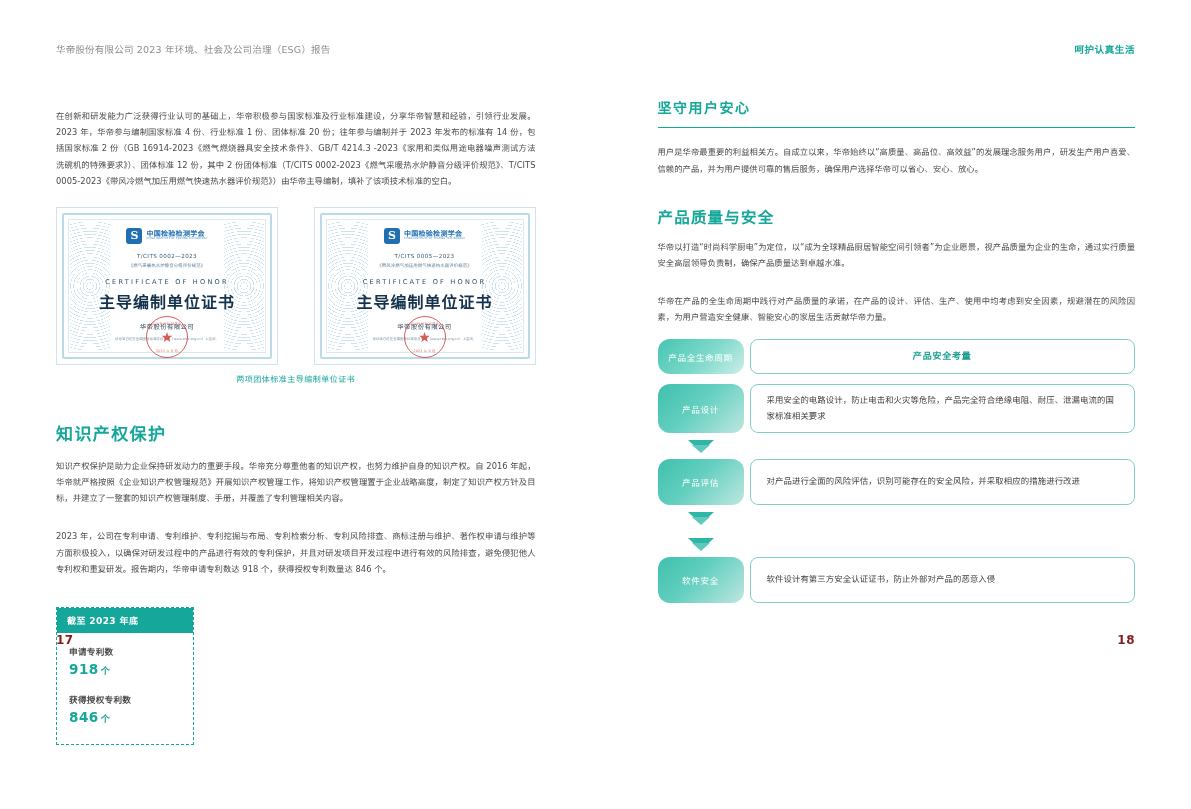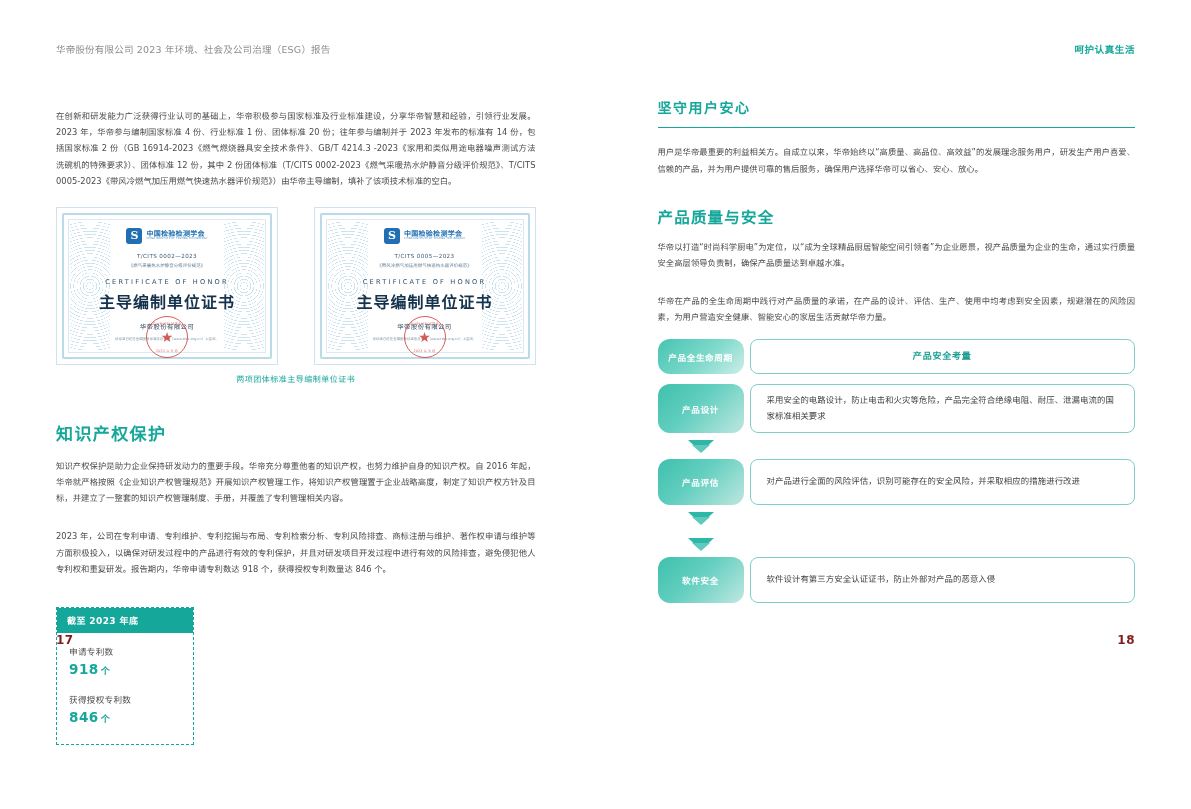--- a/index.html
+++ b/index.html
@@ -283,21 +283,21 @@
     color: #ffffff;
     font-size: 9px;
     font-weight: bold;
     padding: 6px 10px;
     letter-spacing: 0.4px;
   }
   .stat-box-body { padding: 12px 12px 14px 12px; }
   .stat-label {
     font-size: 8.6px;
     color: #4b4b4b;
-    font-weight: normal;
+    font-weight: bold;
     margin-bottom: 4px;
     letter-spacing: 0.3px;
   }
   .stat-value {
     font-size: 13.5px;
     color: #16a79b;
     font-weight: bold;
     letter-spacing: 0.5px;
     margin-bottom: 16px;
   }
@@ -315,21 +315,21 @@
     align-items: stretch;
     gap: 6px;
     margin-bottom: 0;
   }
   .flow-key {
     flex: 0 0 86px;
     border-radius: 12px;
     background: linear-gradient(135deg, #3fc0ad 0%, #63cfc0 45%, #bfe7e0 100%);
     color: #ffffff;
     font-size: 8.6px;
-    font-weight: bold;
+    font-weight: normal;
     display: flex;
     align-items: center;
     justify-content: center;
     letter-spacing: 0.6px;
     min-height: 46px;
     box-sizing: border-box;
     padding: 6px;
     text-align: center;
   }
   .flow-key.header-key {

